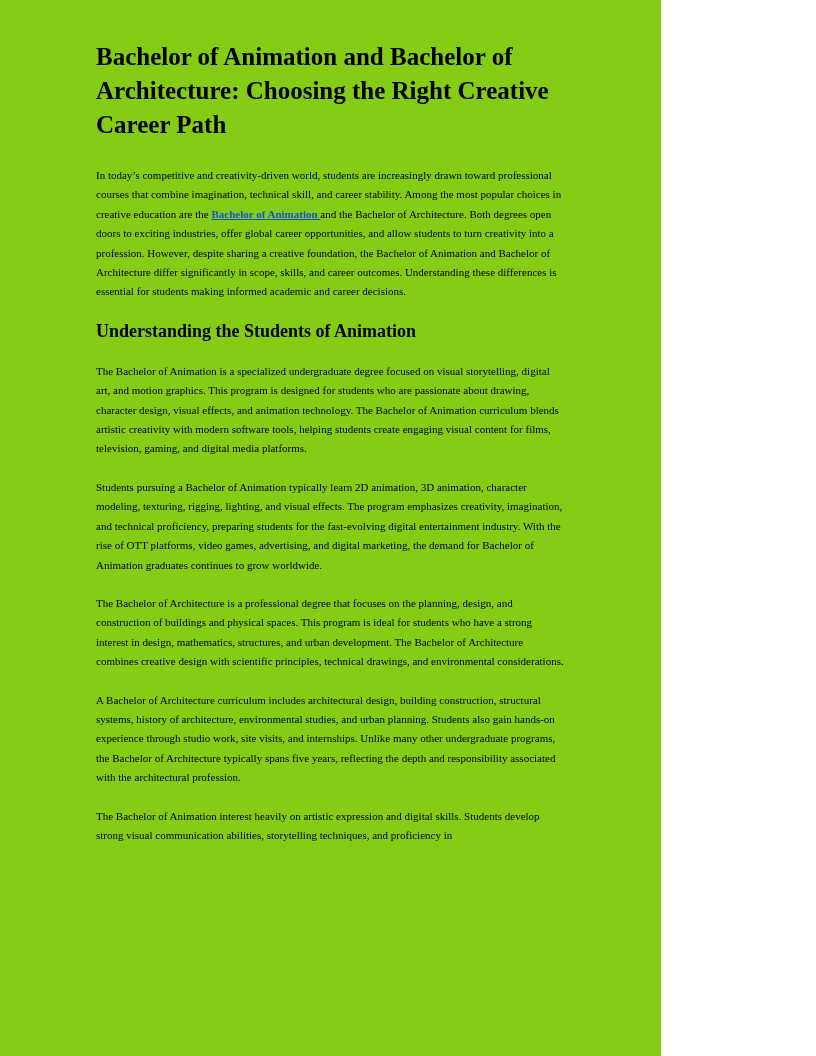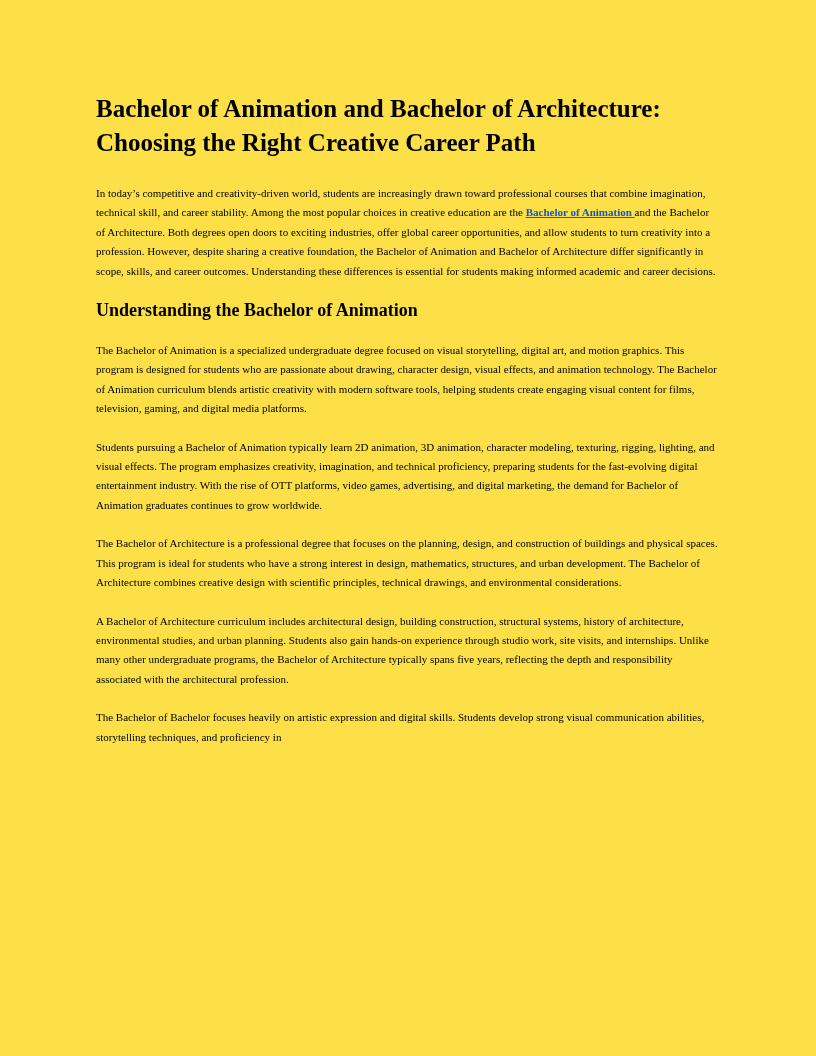--- a/index.html
+++ b/index.html
@@ -2,25 +2,25 @@
 <html><head>
 <meta charset="utf-8">
 <style>
   html, body {
     margin: 0;
     padding: 0;
     background: #ffffff;
   }
   .page {
     position: relative;
-    width: 816px;
+    width: 661px;
     height: 1056px;
     box-sizing: border-box;
-    padding: 92px 96px 40px 96px;
-    background: #fde047;
+    padding: 40px 96px 40px 96px;
+    background: #84cc16;
     font-family: "Liberation Serif", "DejaVu Serif", serif;
     color: #000000;
     overflow: hidden;
   }
   h1.doc-title {
     font-family: "Liberation Serif", "DejaVu Serif", serif;
     font-weight: 700;
     font-size: 25px;
     line-height: 34px;
     margin: 0 0 24px 0;
@@ -49,22 +49,22 @@
 </style>
 </head>
 <body>
 
 <div class="page">
   <h1 class="doc-title">Bachelor of Animation and Bachelor of Architecture: Choosing the Right Creative Career Path</h1>
 
   <div class="body-text">
     <p><span>In today’s competitive and creativity-driven world, students are increasingly drawn toward professional courses that combine imagination, technical skill, and career stability. Among the most popular choices in creative education are the </span><a class="doc-link" href="#">Bachelor of Animation </a><span>and the Bachelor of Architecture. Both degrees open doors to exciting industries, offer global career opportunities, and allow students to turn creativity into a profession. However, despite sharing a creative foundation, the Bachelor of Animation and Bachelor of Architecture differ significantly in scope, skills, and career outcomes. Understanding these differences is essential for students making informed academic and career decisions.</span></p>
 
-    <h2 class="section-heading">Understanding the Bachelor of Animation</h2>
+    <h2 class="section-heading">Understanding the Students of Animation</h2>
     <p>The Bachelor of Animation is a specialized undergraduate degree focused on visual storytelling, digital art, and motion graphics. This program is designed for students who are passionate about drawing, character design, visual effects, and animation technology. The Bachelor of Animation curriculum blends artistic creativity with modern software tools, helping students create engaging visual content for films, television, gaming, and digital media platforms.</p>
     <p>Students pursuing a Bachelor of Animation typically learn 2D animation, 3D animation, character modeling, texturing, rigging, lighting, and visual effects. The program emphasizes creativity, imagination, and technical proficiency, preparing students for the fast-evolving digital entertainment industry. With the rise of OTT platforms, video games, advertising, and digital marketing, the demand for Bachelor of Animation graduates continues to grow worldwide.</p>
 
     <p>The Bachelor of Architecture is a professional degree that focuses on the planning, design, and construction of buildings and physical spaces. This program is ideal for students who have a strong interest in design, mathematics, structures, and urban development. The Bachelor of Architecture combines creative design with scientific principles, technical drawings, and environmental considerations.</p>
     <p>A Bachelor of Architecture curriculum includes architectural design, building construction, structural systems, history of architecture, environmental studies, and urban planning. Students also gain hands-on experience through studio work, site visits, and internships. Unlike many other undergraduate programs, the Bachelor of Architecture typically spans five years, reflecting the depth and responsibility associated with the architectural profession.</p>
 
-    <p>The Bachelor of Bachelor focuses heavily on artistic expression and digital skills. Students develop strong visual communication abilities, storytelling techniques, and proficiency in</p>
+    <p>The Bachelor of Animation interest heavily on artistic expression and digital skills. Students develop strong visual communication abilities, storytelling techniques, and proficiency in</p>
   </div>
 </div>
 
 </body></html>

